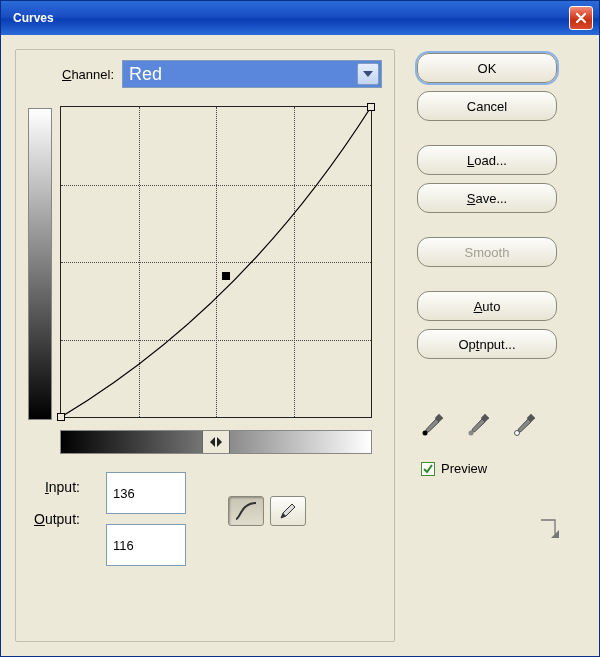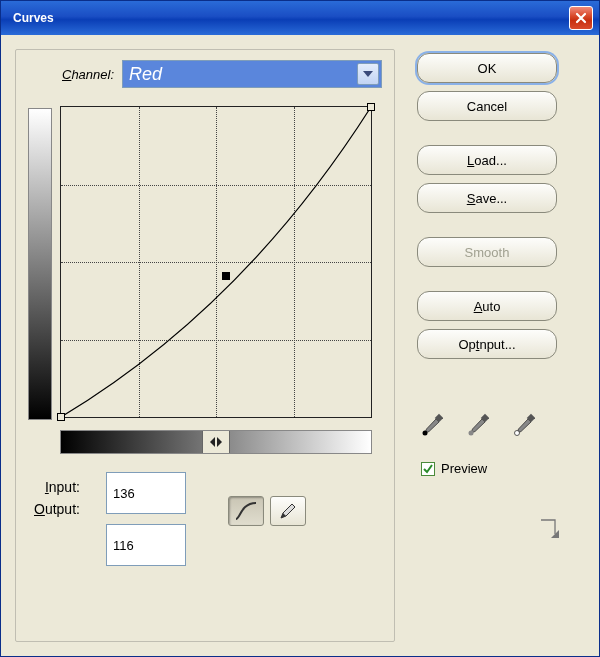--- a/index.html
+++ b/index.html
@@ -59,21 +59,20 @@
     border: 1px solid #c0beb2;
     border-radius: 2px;
     padding: 10px 12px 18px 12px;
   }
   .channel-row {
     display: flex;
     align-items: center;
     gap: 8px;
     margin-bottom: 18px;
     padding-left: 34px;
-    font-style: italic;
   }
   .channel-label { font-size: 13px; }
   .channel-label .u { text-decoration: underline; }
   .dropdown {
     position: relative;
     flex: 1;
     height: 28px;
     border: 1px solid #7f9db9;
     background: #5a86dc;
     color: #fff;
@@ -162,21 +161,21 @@
   .io-rows {
     margin-top: 18px;
     margin-left: 6px;
     display:flex;
     gap: 26px;
     align-items:flex-start;
   }
   .io-labels {
     display:flex;
     flex-direction:column;
-    gap:6px;
+    gap:16px;
     padding-top:7px;
     font-size:14px;
     text-align:right;
   }
   .io-labels .u { text-decoration: underline; }
   .io-inputs {
     display:flex;
     flex-direction:column;
     gap:10px;
   }

